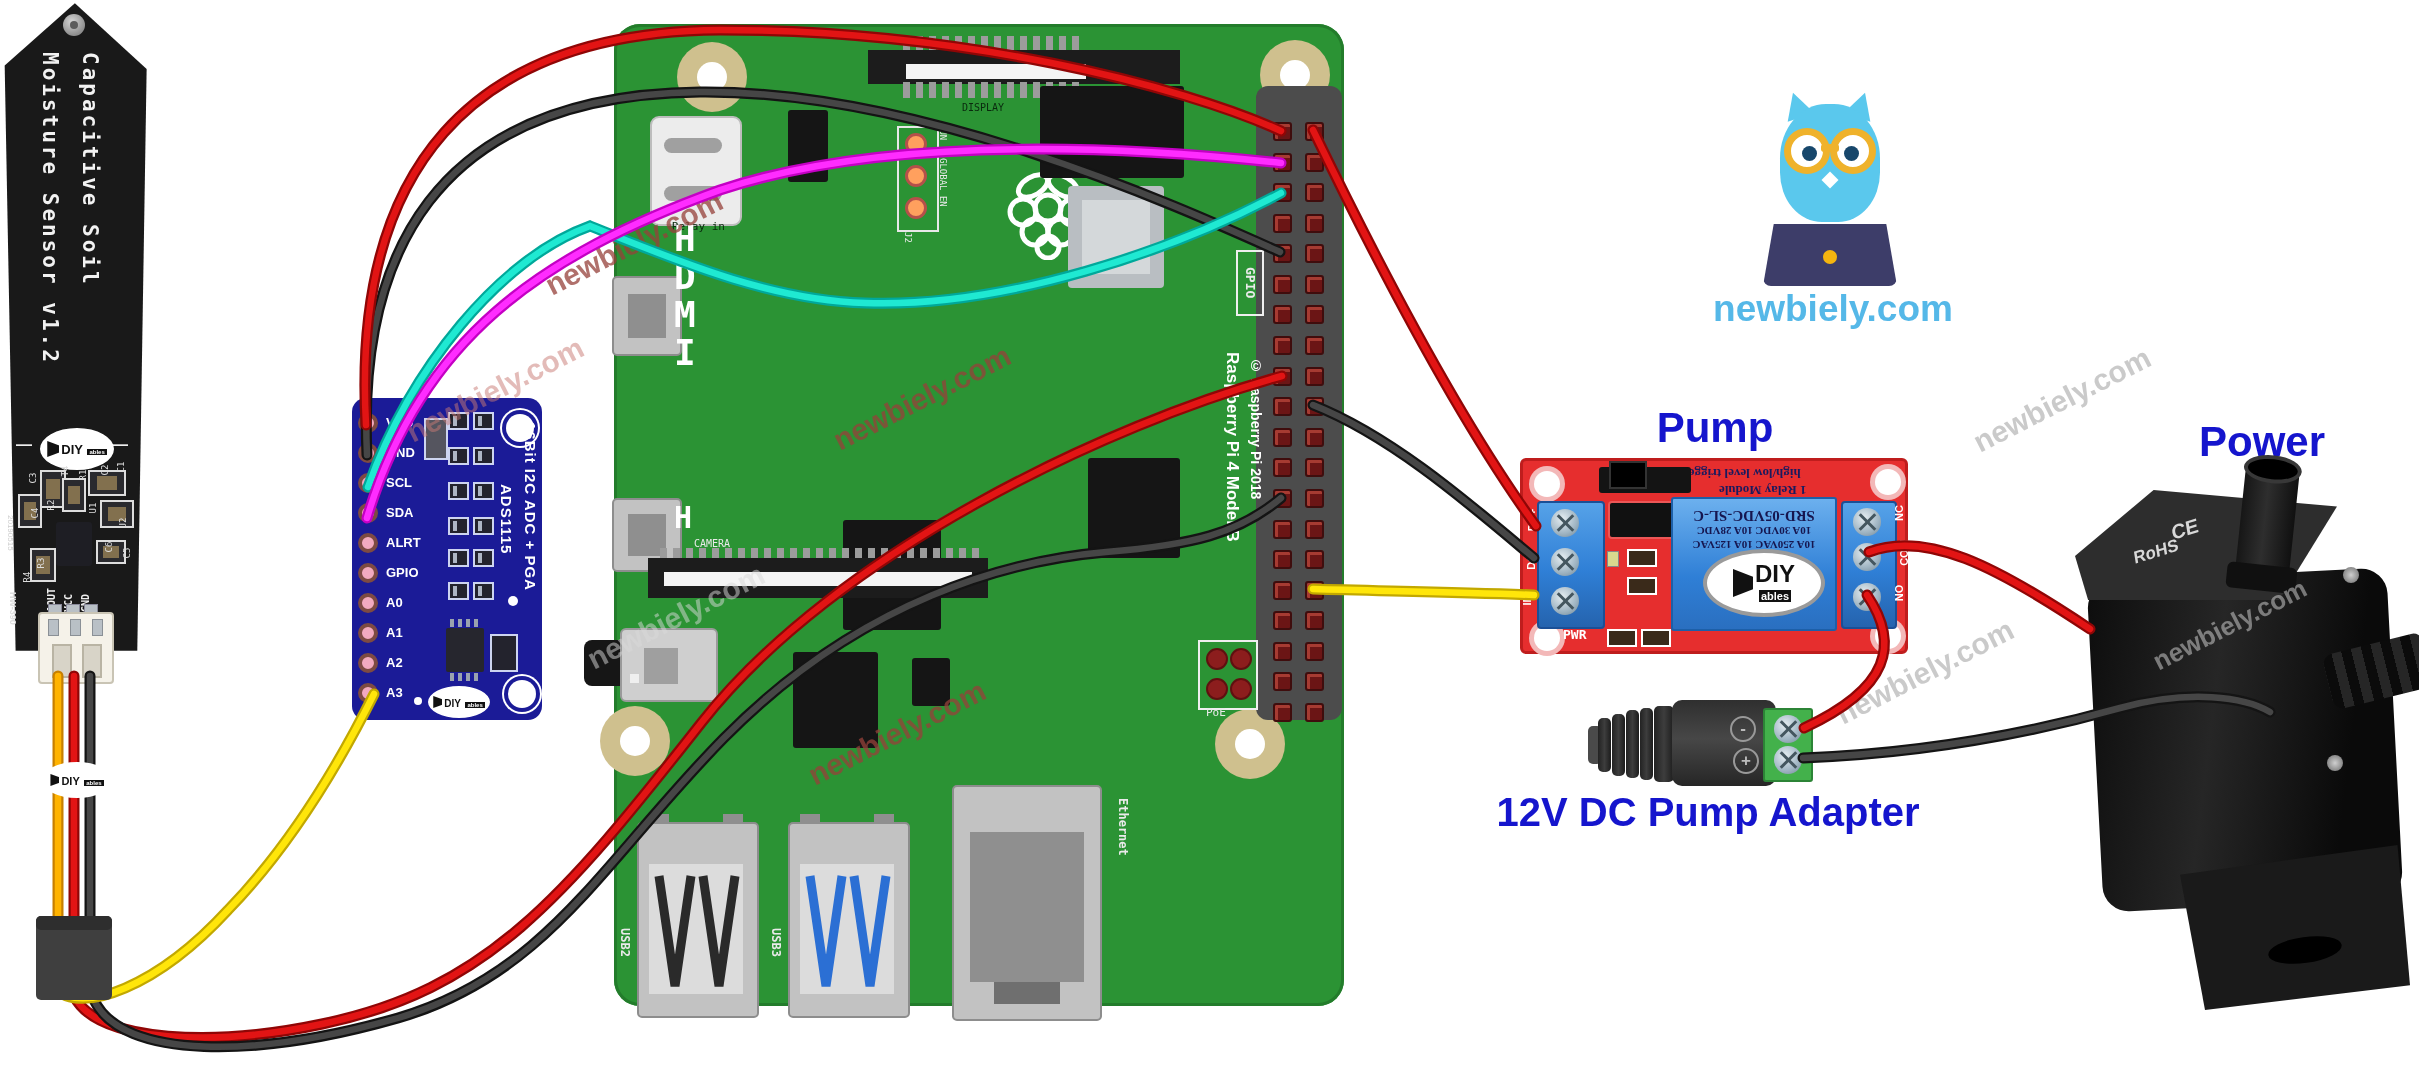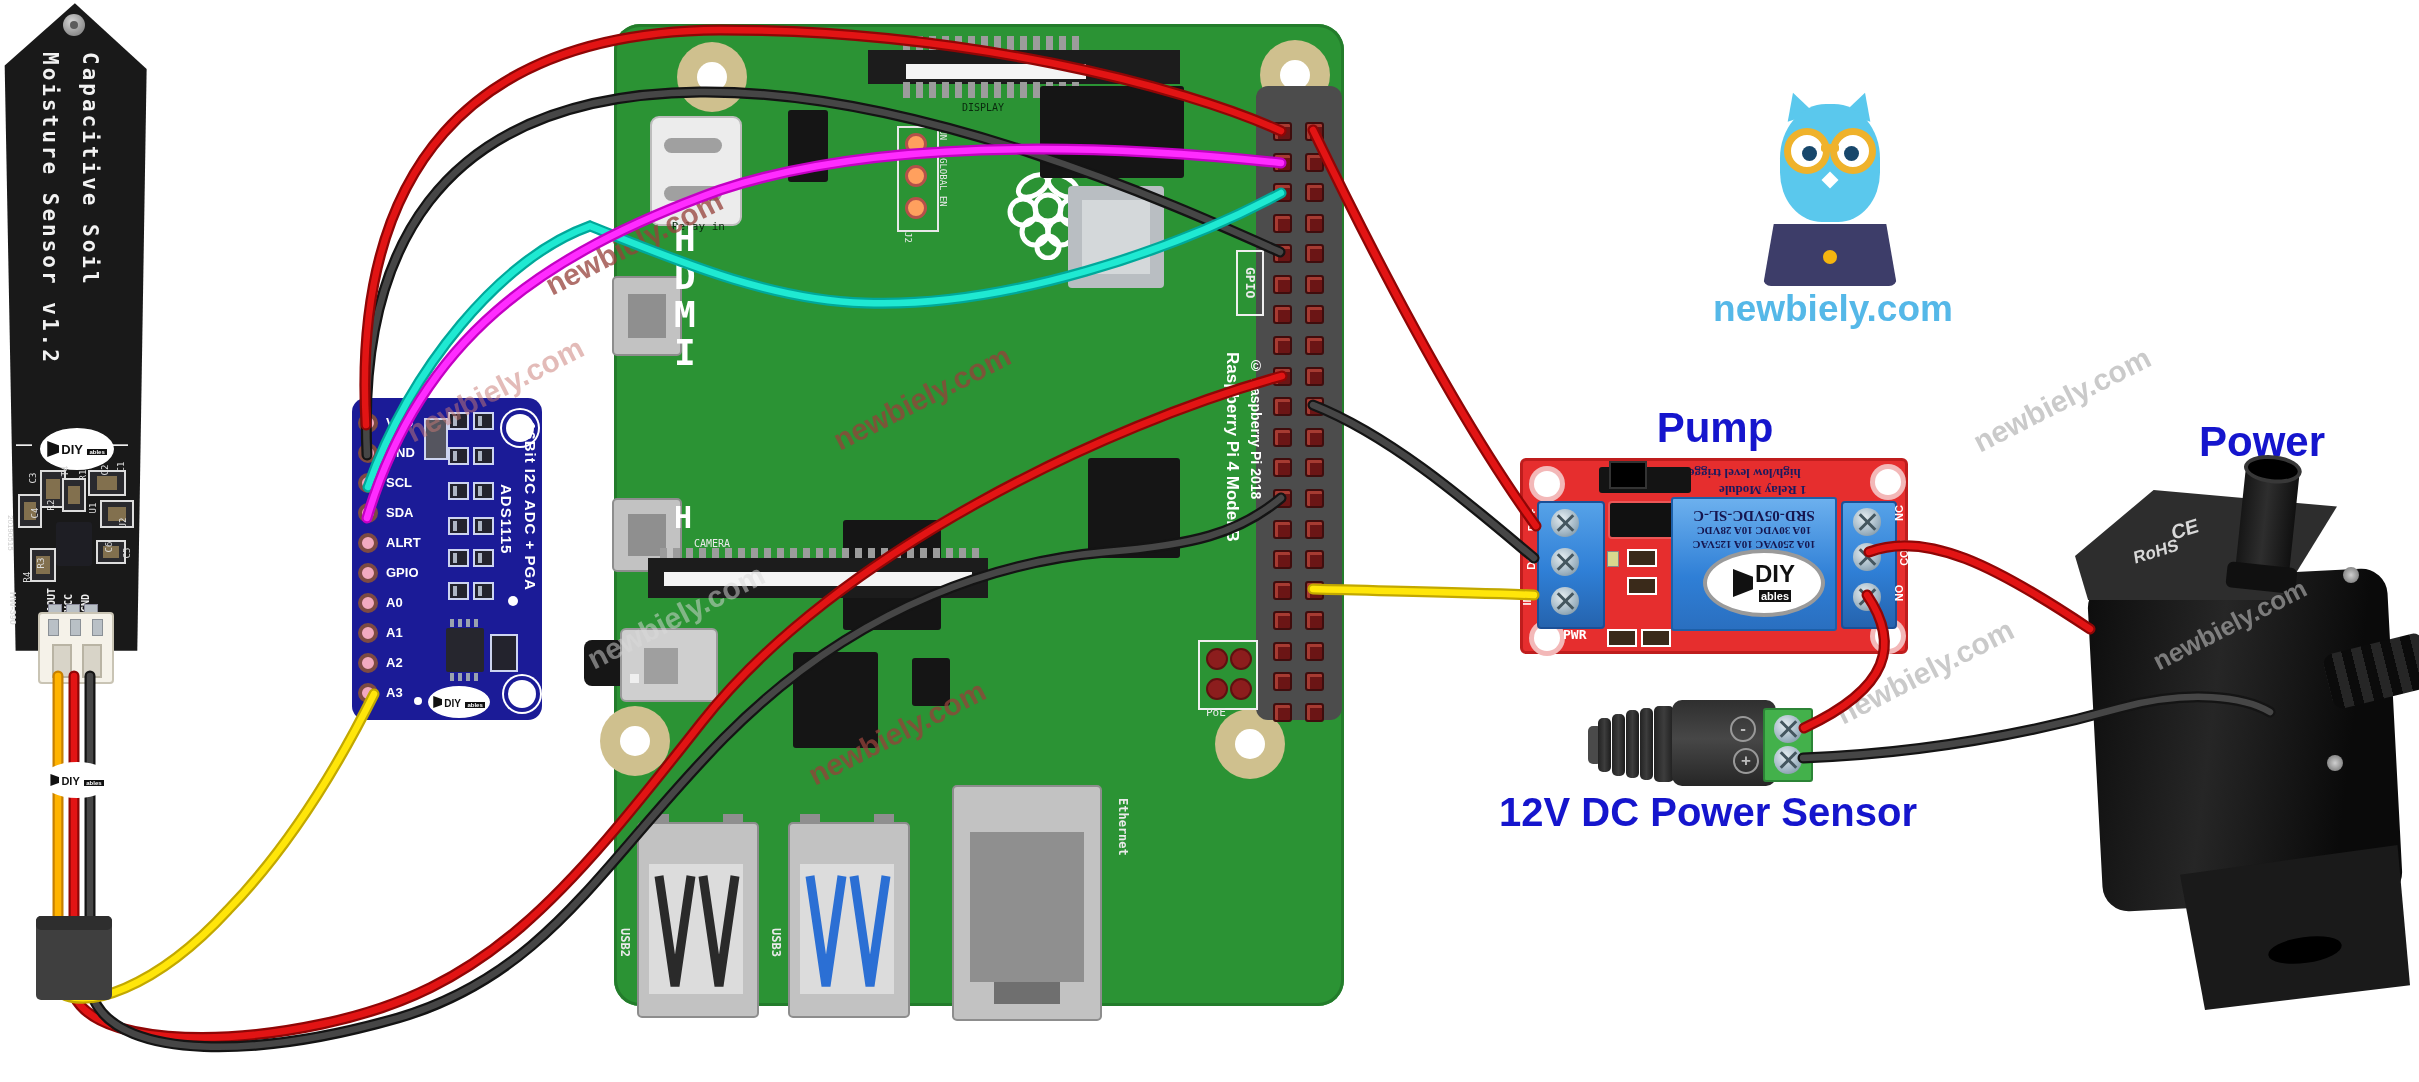--- a/index.html
+++ b/index.html
@@ -568,21 +568,21 @@
     <span class="ridge" style="left:66px;top:6px;width:20px;height:76px;"></span>
     <div id="adapter-body">
       <span class="pol" style="left:58px;top:16px;">-</span>
       <span class="pol" style="left:61px;top:48px;">+</span>
     </div>
     <div id="adapter-green">
       <span class="screw" style="left:9px;top:5px;"></span>
       <span class="screw" style="left:9px;top:36px;"></span>
     </div>
   </div>
-  <div class="abs big-label" style="left:1478px;top:790px;width:460px;font-size:40px;">12V DC Power Sensor</div>
+  <div class="abs big-label" style="left:1478px;top:790px;width:460px;font-size:40px;">12V DC Pump Adapter</div>
 
   <div class="abs big-label" style="left:2172px;top:418px;width:180px;font-size:42px;">Power</div>
   <div class="abs" id="pump">
     <div id="pump-body"></div>
     <div id="pump-top">
       <span class="pump-mark" style="left:96px;top:28px;font-size:20px;">CE</span>
       <span class="pump-mark" style="left:58px;top:52px;font-size:17px;">RoHS</span>
     </div>
     <div id="pump-nozzle-up"></div>
     <div id="pump-nozzle-right"></div>

